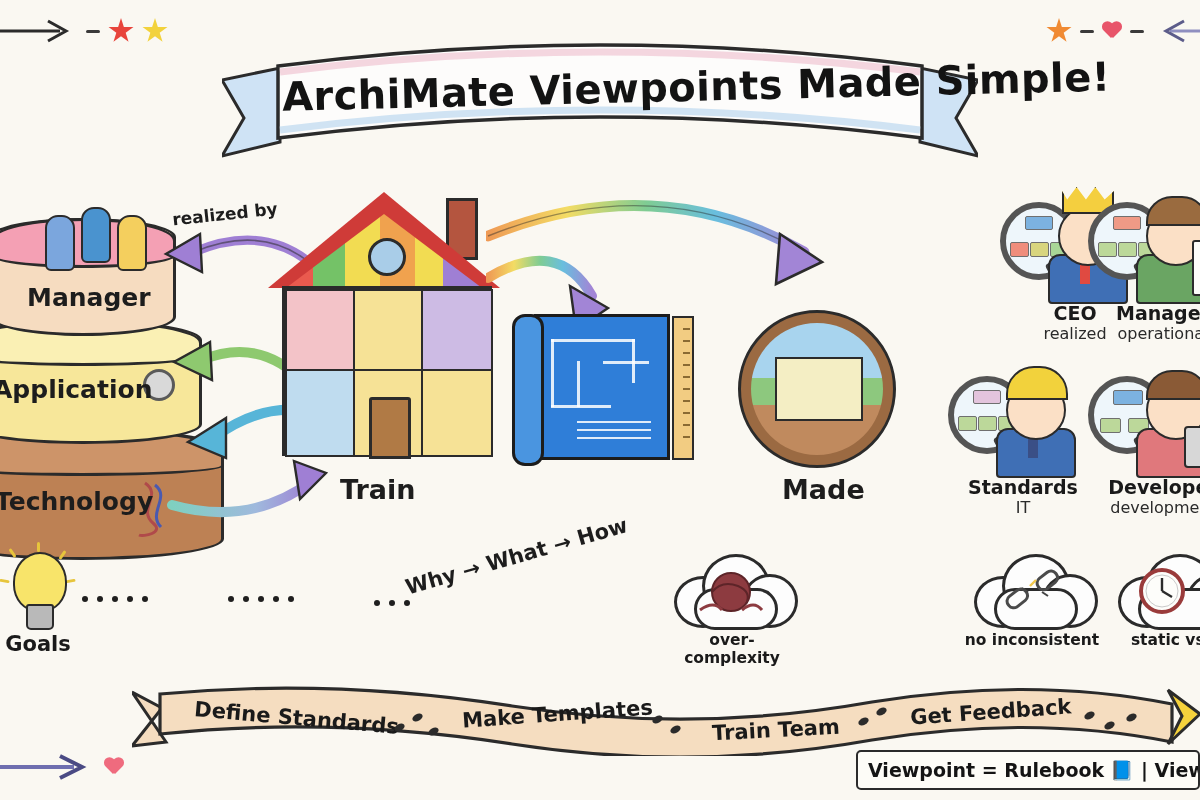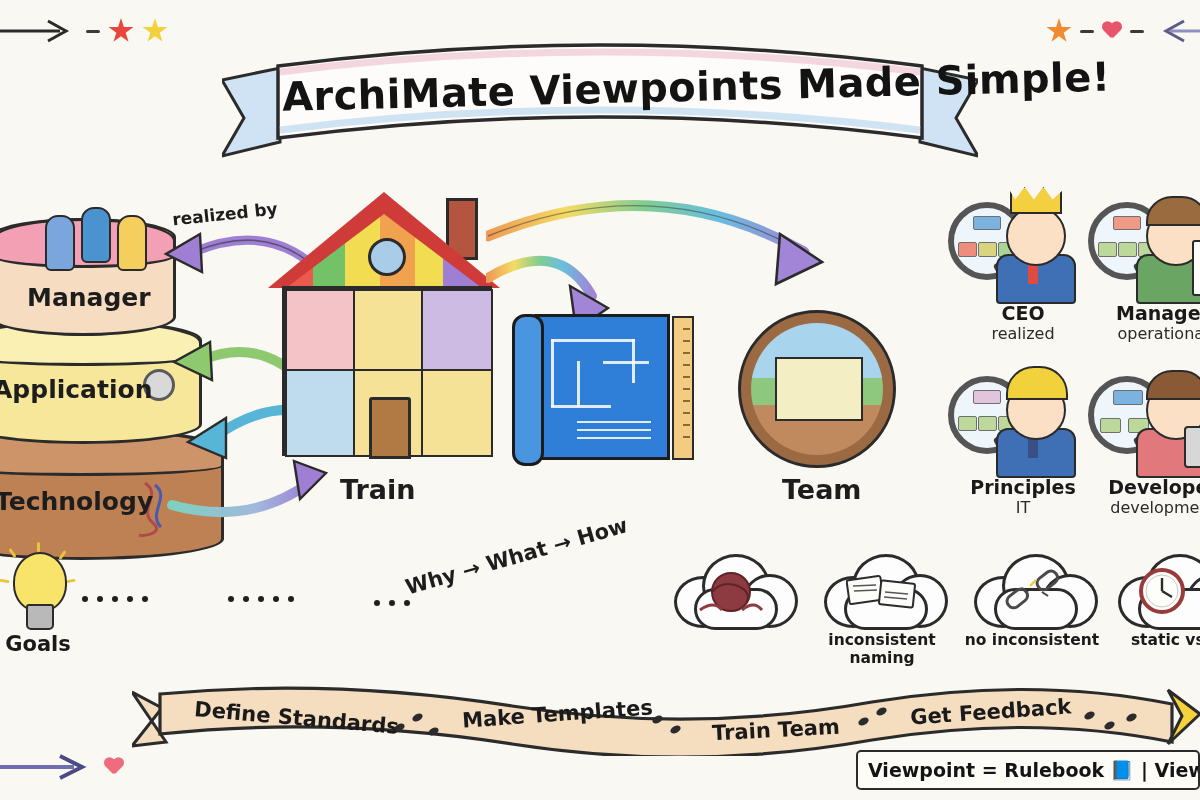--- a/index.html
+++ b/index.html
@@ -320,23 +320,23 @@
         <i style="top:118px"></i>
     </div>
   </div>
 
   <div class="abs view-wrap">
     <div class="porthole-ring"></div>
     <div class="porthole-in">
       <div class="porthole-screen"></div>
     </div>
   </div>
-  <div class="abs lbl" style="left:782px;top:474px;font-size:27px;">Team</div>
-
-  <div class="persona" style="left:948px;top:188px;">
+  <div class="abs lbl" style="left:782px;top:474px;font-size:27px;">Made</div>
+
+  <div class="persona" style="left:1000px;top:188px;">
     <div class="persona-card">
       <div class="magnifier">
         <div class="mini-node" style="left:19px;top:8px;width:26px;height:12px;background:#7cb2e0;"></div>
         <div class="mini-node" style="left:4px;top:34px;width:17px;height:13px;background:#ef8d7c;"></div>
         <div class="mini-node" style="left:24px;top:34px;width:17px;height:13px;background:#d8d57e;"></div>
         <div class="mini-node" style="left:44px;top:34px;width:15px;height:13px;background:#a9d697;"></div>
       </div>
       <div class="mag-handle"></div>
       <div class="body-suit" style="background:#3f6fb5;"></div>
       <div class="tie"></div>
@@ -372,21 +372,21 @@
         <div class="mini-node" style="left:4px;top:34px;width:17px;height:13px;background:#bcd89a;"></div>
         <div class="mini-node" style="left:24px;top:34px;width:17px;height:13px;background:#bcd89a;"></div>
         <div class="mini-node" style="left:44px;top:34px;width:15px;height:13px;background:#bcd89a;"></div>
       </div>
       <div class="mag-handle"></div>
       <div class="body-suit" style="background:#3f6fb5;"></div>
       <div class="tie" style="background:#3a4f86;"></div>
       <div class="head"></div>
       <div class="helmet"></div>
     </div>
-    <div class="persona-name">Principles</div>
+    <div class="persona-name">Standards</div>
     <div class="persona-role">IT</div>
   </div>
 
   <div class="persona" style="left:1088px;top:362px;">
     <div class="persona-card">
       <div class="magnifier">
         <div class="mini-node" style="left:19px;top:8px;width:28px;height:13px;background:#7cb2e0;"></div>
         <div class="mini-node" style="left:6px;top:36px;width:19px;height:13px;background:#bcd89a;"></div>
         <div class="mini-node" style="left:34px;top:36px;width:19px;height:13px;background:#bcd89a;"></div>
       </div>
@@ -442,39 +442,23 @@
       <div class="cloud-b" style="left:34px;top:6px;width:62px;height:58px;"></div>
       <div class="cloud-b" style="left:74px;top:26px;width:50px;height:48px;"></div>
       <div class="cloud-b" style="left:26px;top:40px;width:78px;height:36px;border-radius:22px;"></div>
       <svg style="position:absolute;left:30px;top:22px;" width="66" height="44">
         <circle cx="33" cy="22" r="19" fill="#8d3b40" stroke="#5d2428" stroke-width="2"></circle>
         <path d="M14 22 Q24 10 40 16 Q54 22 48 34" fill="none" stroke="#5d2428" stroke-width="2"></path>
         <path d="M2 40 Q16 30 24 40" fill="none" stroke="#8d3b40" stroke-width="3"></path>
         <path d="M44 40 Q56 30 64 40" fill="none" stroke="#8d3b40" stroke-width="3"></path>
       </svg>
     </div>
-  </div>
-
-  <div class="cloud-item" style="left:812px;top:548px;">
-    <div class="cloud">
-      <div class="cloud-b" style="left:6px;top:28px;width:52px;height:46px;"></div>
-      <div class="cloud-b" style="left:34px;top:6px;width:62px;height:58px;"></div>
-      <div class="cloud-b" style="left:74px;top:26px;width:50px;height:48px;"></div>
-      <div class="cloud-b" style="left:26px;top:40px;width:78px;height:36px;border-radius:22px;"></div>
-      <svg style="position:absolute;left:28px;top:20px;" width="72" height="46">
-        <rect x="2" y="10" width="34" height="24" rx="2" fill="#fdfdfa" stroke="#2b2b2b" stroke-width="2" transform="rotate(-8 19 22)"></rect>
-        <rect x="34" y="14" width="34" height="24" rx="2" fill="#fdfdfa" stroke="#2b2b2b" stroke-width="2" transform="rotate(6 51 26)"></rect>
-        <line x1="7" y1="18" x2="30" y2="17" stroke="#555" stroke-width="1.6"></line>
-        <line x1="8" y1="23" x2="31" y2="22" stroke="#555" stroke-width="1.6"></line>
-        <line x1="39" y1="24" x2="62" y2="26" stroke="#555" stroke-width="1.6"></line>
-        <line x1="38" y1="29" x2="61" y2="31" stroke="#555" stroke-width="1.6"></line>
-      </svg>
-    </div>
-    <div class="cloud-label">inconsistent naming</div>
-  </div>
+    <div class="cloud-label">over-complexity</div>
+  </div>
+
 
   <div class="cloud-item" style="left:962px;top:548px;">
     <div class="cloud">
       <div class="cloud-b" style="left:6px;top:28px;width:52px;height:46px;"></div>
       <div class="cloud-b" style="left:34px;top:6px;width:62px;height:58px;"></div>
       <div class="cloud-b" style="left:74px;top:26px;width:50px;height:48px;"></div>
       <div class="cloud-b" style="left:26px;top:40px;width:78px;height:36px;border-radius:22px;"></div>
       <svg style="position:absolute;left:34px;top:18px;" width="62" height="48">
         <rect x="4" y="26" width="22" height="13" rx="6" fill="none" stroke="#4a4a4a" stroke-width="3" transform="rotate(-38 15 32)"></rect>
         <rect x="34" y="8" width="22" height="13" rx="6" fill="none" stroke="#4a4a4a" stroke-width="3" transform="rotate(-38 45 14)"></rect>

